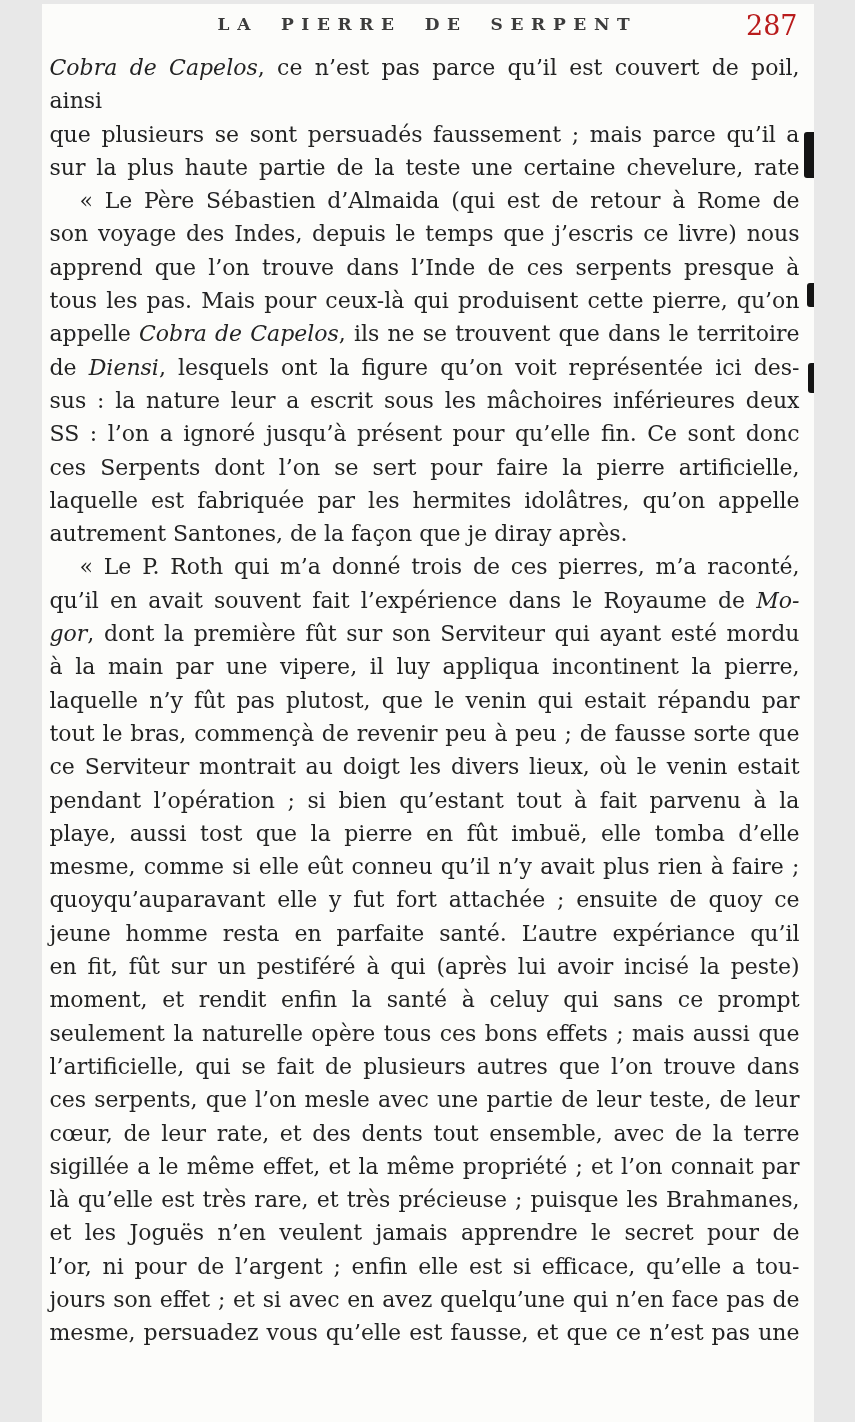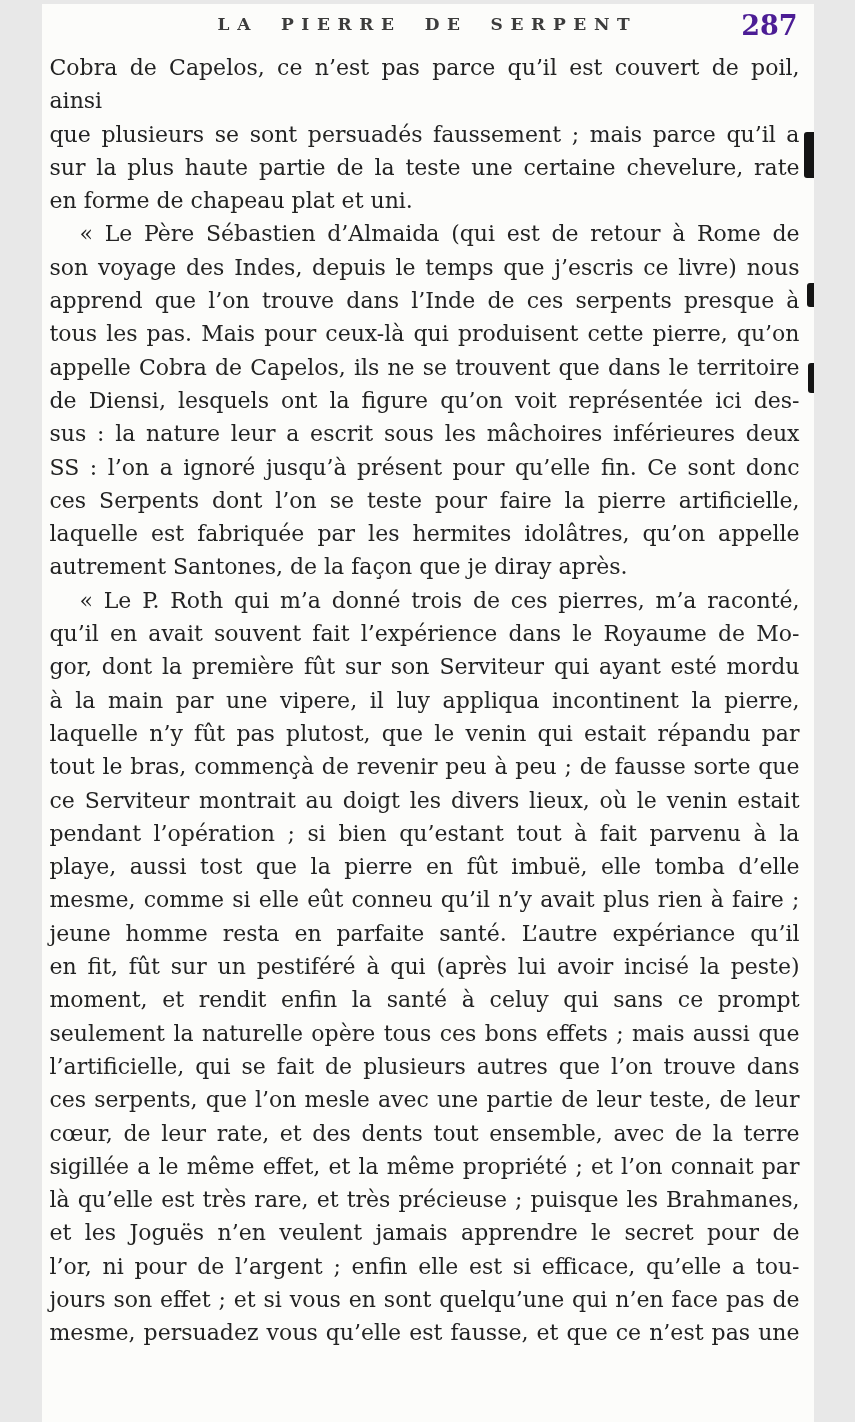--- a/index.html
+++ b/index.html
@@ -31,22 +31,21 @@
     letter-spacing: 0.45em;
     word-spacing: 0.55em;
     color: #3c3c3c;
     padding-top: 4px;
   }
   .page-number {
     position: absolute;
     top: 0;
     right: 16px;
     font-size: 27px;
-    color: #4c1d95;
-    font-weight: bold;
+    color: #b91c1c;
   }
   .body-text {
     position: absolute;
     top: 47px;
     left: 8px;
     right: 14px;
   }
   .line {
     font-size: 22px;
     line-height: 33.3px;
@@ -55,20 +54,21 @@
     text-align-last: justify;
     -moz-text-align-last: justify;
   }
   .line.no-just {
     text-align-last: left;
   }
   .line.indent {
     text-indent: 30px;
   }
   .it {
+    font-style: italic;
   }
   .scan-artifact {
     position: absolute;
     background: #141414;
     border-radius: 3px 0 0 3px;
   }
   .artifact-1 { right: 0; top: 128px; width: 10px; height: 46px; }
   .artifact-2 { right: 0; top: 279px; width: 7px;  height: 24px; }
   .artifact-3 { right: 0; top: 359px; width: 6px;  height: 30px; }
 </style>
@@ -79,54 +79,54 @@
 
   <div class="running-head">
     <div class="running-title">LA PIERRE DE SERPENT</div>
     <div class="page-number">287</div>
   </div>
 
   <div class="body-text">
       <div class="line"><span class="it">Cobra de Capelos</span><span>, ce n’est pas parce qu’il est couvert de poil, ainsi</span></div>
       <div class="line"><span>que plusieurs se sont persuadés faussement ; mais parce qu’il a</span></div>
       <div class="line"><span>sur la plus haute partie de la teste une certaine chevelure, rate</span></div>
-      <div class="line no-just"><span>en forme de chapeau plat et uni.</span></div>
       <div class="line indent"><span>« Le Père Sébastien d’Almaida (qui est de retour à Rome de</span></div>
       <div class="line"><span>son voyage des Indes, depuis le temps que j’escris ce livre) nous</span></div>
       <div class="line"><span>apprend que l’on trouve dans l’Inde de ces serpents presque à</span></div>
       <div class="line"><span>tous les pas. Mais pour ceux-là qui produisent cette pierre, qu’on</span></div>
       <div class="line"><span>appelle </span><span class="it">Cobra de Capelos</span><span>, ils ne se trouvent que dans le territoire</span></div>
       <div class="line"><span>de </span><span class="it">Diensi</span><span>, lesquels ont la figure qu’on voit représentée ici des-</span></div>
       <div class="line"><span>sus : la nature leur a escrit sous les mâchoires inférieures deux</span></div>
       <div class="line"><span>SS : l’on a ignoré jusqu’à présent pour qu’elle fin. Ce sont donc</span></div>
-      <div class="line"><span>ces Serpents dont l’on se teste pour faire la pierre artificielle,</span></div>
+      <div class="line"><span>ces Serpents dont l’on se sert pour faire la pierre artificielle,</span></div>
       <div class="line"><span>laquelle est fabriquée par les hermites idolâtres, qu’on appelle</span></div>
       <div class="line no-just"><span>autrement Santones, de la façon que je diray après.</span></div>
       <div class="line indent"><span>« Le P. Roth qui m’a donné trois de ces pierres, m’a raconté,</span></div>
       <div class="line"><span>qu’il en avait souvent fait l’expérience dans le Royaume de </span><span class="it">Mo-</span></div>
       <div class="line"><span class="it">gor</span><span>, dont la première fût sur son Serviteur qui ayant esté mordu</span></div>
       <div class="line"><span>à la main par une vipere, il luy appliqua incontinent la pierre,</span></div>
       <div class="line"><span>laquelle n’y fût pas plutost, que le venin qui estait répandu par</span></div>
       <div class="line"><span>tout le bras, commençà de revenir peu à peu ; de fausse sorte que</span></div>
       <div class="line"><span>ce Serviteur montrait au doigt les divers lieux, où le venin estait</span></div>
       <div class="line"><span>pendant l’opération ; si bien qu’estant tout à fait parvenu à la</span></div>
       <div class="line"><span>playe, aussi tost que la pierre en fût imbuë, elle tomba d’elle</span></div>
       <div class="line"><span>mesme, comme si elle eût conneu qu’il n’y avait plus rien à faire ;</span></div>
+      <div class="line"><span>quoyqu’auparavant elle y fut fort attachée ; ensuite de quoy ce</span></div>
       <div class="line"><span>jeune homme resta en parfaite santé. L’autre expériance qu’il</span></div>
       <div class="line"><span>en fit, fût sur un pestiféré à qui (après lui avoir incisé la peste)</span></div>
       <div class="line"><span>moment, et rendit enfin la santé à celuy qui sans ce prompt</span></div>
       <div class="line"><span>seulement la naturelle opère tous ces bons effets ; mais aussi que</span></div>
       <div class="line"><span>l’artificielle, qui se fait de plusieurs autres que l’on trouve dans</span></div>
       <div class="line"><span>ces serpents, que l’on mesle avec une partie de leur teste, de leur</span></div>
       <div class="line"><span>cœur, de leur rate, et des dents tout ensemble, avec de la terre</span></div>
       <div class="line"><span>sigillée a le même effet, et la même propriété ; et l’on connait par</span></div>
       <div class="line"><span>là qu’elle est très rare, et très précieuse ; puisque les Brahmanes,</span></div>
       <div class="line"><span>et les Joguës n’en veulent jamais apprendre le secret pour de</span></div>
       <div class="line"><span>l’or, ni pour de l’argent ; enfin elle est si efficace, qu’elle a tou-</span></div>
-      <div class="line"><span>jours son effet ; et si vous en sont quelqu’une qui n’en face pas de</span></div>
+      <div class="line"><span>jours son effet ; et si avec en avez quelqu’une qui n’en face pas de</span></div>
       <div class="line"><span>mesme, persuadez vous qu’elle est fausse, et que ce n’est pas une</span></div>
     </div>
 
   <div class="scan-artifact artifact-1"></div>
   <div class="scan-artifact artifact-2"></div>
   <div class="scan-artifact artifact-3"></div>
 
 </div>
 
 </body></html>

